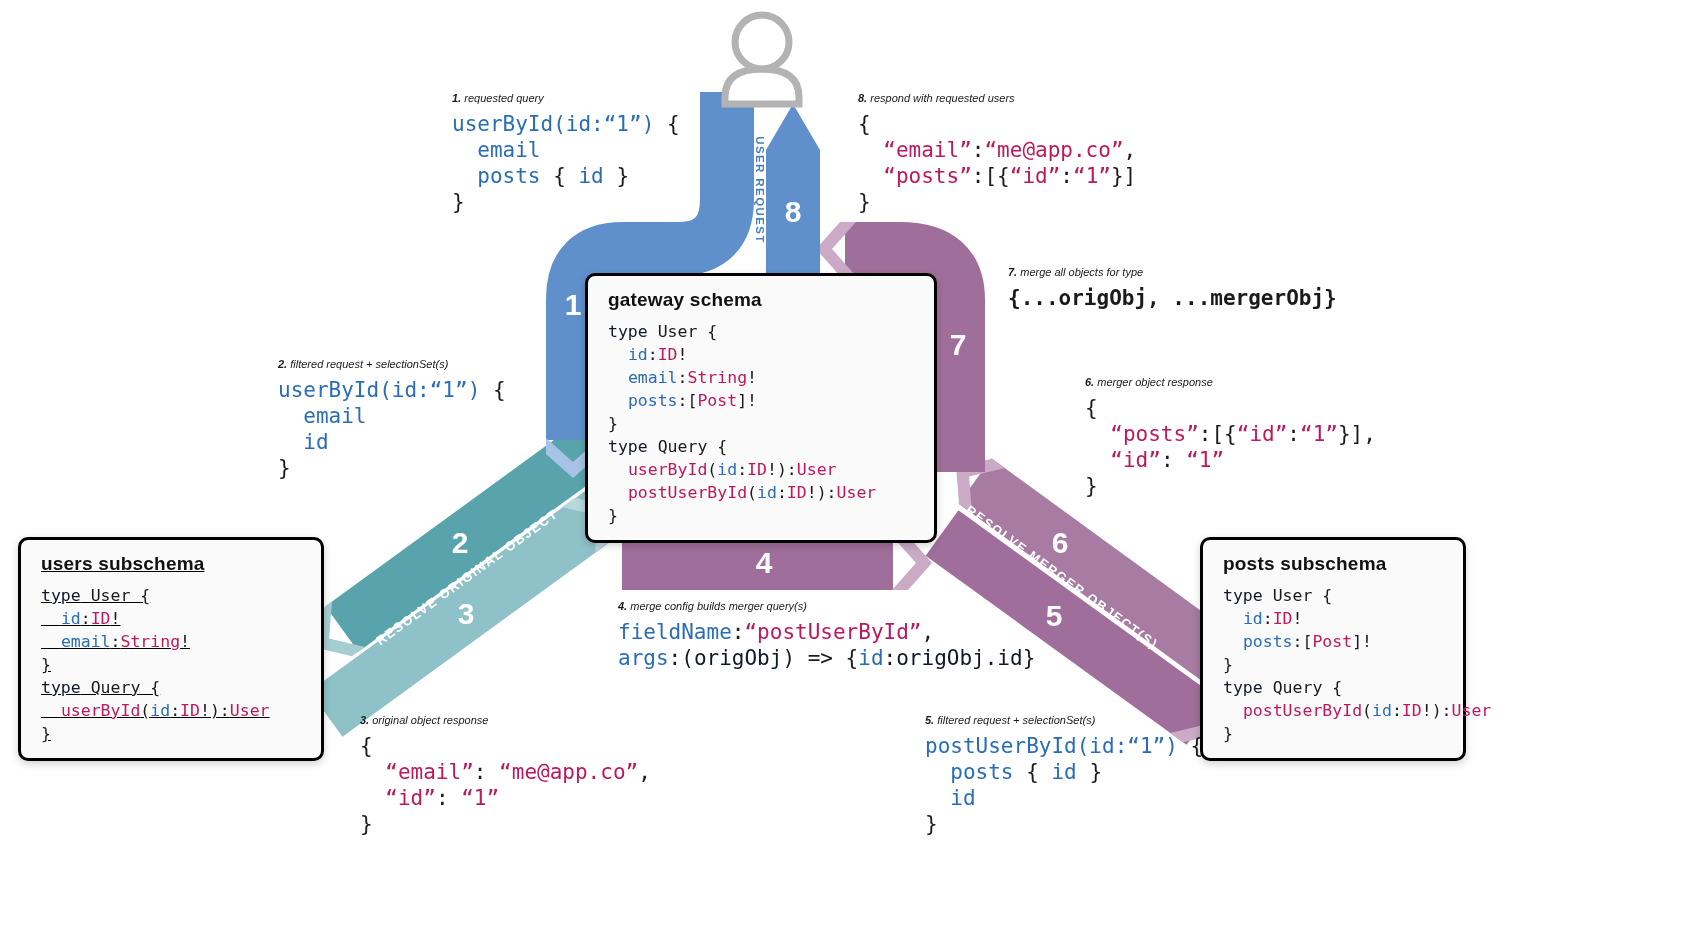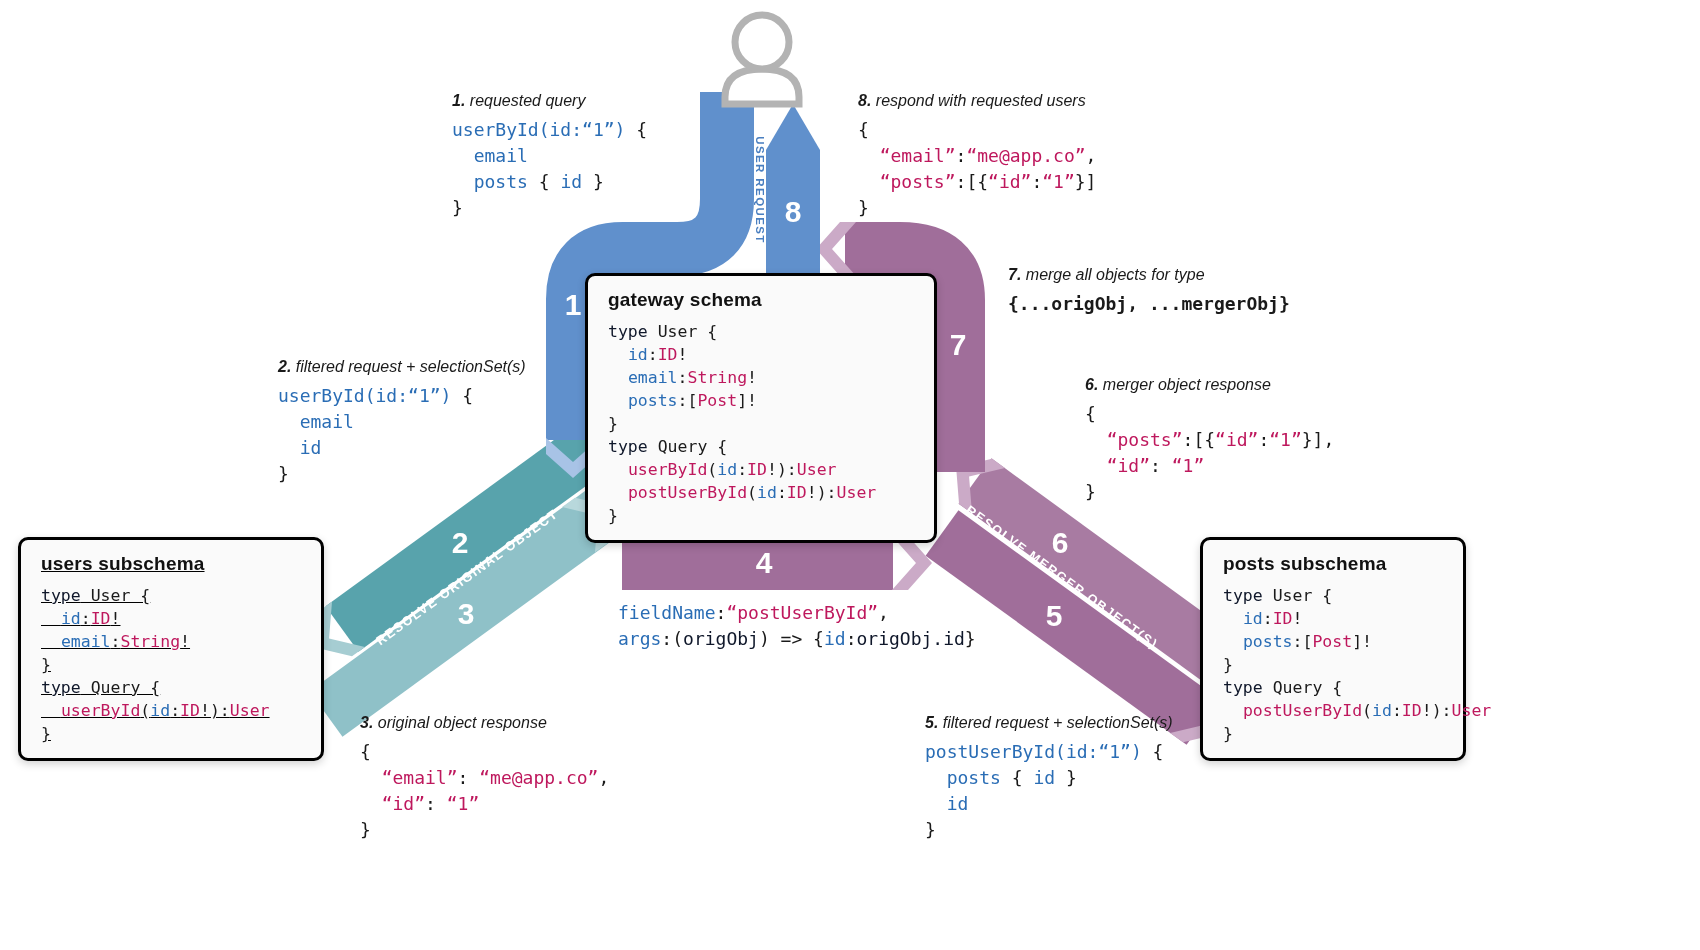--- a/index.html
+++ b/index.html
@@ -24,25 +24,25 @@
     font-family:"DejaVu Sans Mono", monospace;
     font-size:16.5px; line-height:23px; white-space:pre; color:#1a1a1a;
   }
   .code-line { white-space:pre; }
   .c-k { color:#1a1a1a; }
   .c-b { color:#2a6db5; }
   .c-g { color:#be185d; }
   .c-r { color:#0f172a; }
 
   .annotation { position:absolute; z-index:2; }
-  .ann-header { font-style:italic; font-size:16px; color:#1a1a1a; margin-bottom:7px; white-space:nowrap; }
+  .ann-header { font-style:italic; font-size:11px; color:#1a1a1a; margin-bottom:7px; white-space:nowrap; }
   .ann-num { font-weight:bold; }
   .ann-code {
     font-family:"DejaVu Sans Mono", monospace;
-    font-size:18px; line-height:26px; white-space:pre; color:#1a1a1a;
+    font-size:21px; line-height:26px; white-space:pre; color:#1a1a1a;
   }
   .ann-code.bold { font-weight:bold; }
 
   .band-number {
     position:absolute; z-index:4; color:#ffffff; font-weight:bold; font-size:30px;
     transform:translate(-50%,-50%); text-align:center; line-height:1;
   }
   .band-label {
     position:absolute; z-index:4; color:#ffffff; font-weight:bold; font-size:13px;
     letter-spacing:1.6px; white-space:nowrap;
@@ -140,20 +140,21 @@
     <div class="ann-header"><span class="ann-num">2.</span> <span>filtered request + selectionSet(s)</span></div>
     <div class="ann-code"><div class="code-line"><span class="c-b">userById(id:“1”)</span><span class="c-k"> {</span></div><div class="code-line"><span class="c-k">  </span><span class="c-b">email</span></div><div class="code-line"><span class="c-k">  </span><span class="c-b">id</span></div><div class="code-line"><span class="c-k">}</span></div></div>
   </div>
 
   <div class="annotation" style="left:360px; top:714px;">
     <div class="ann-header"><span class="ann-num">3.</span> <span>original object response</span></div>
     <div class="ann-code"><div class="code-line"><span class="c-k">{</span></div><div class="code-line"><span class="c-k">  </span><span class="c-g">“email”</span><span class="c-k">: </span><span class="c-g">“me@app.co”</span><span class="c-k">,</span></div><div class="code-line"><span class="c-k">  </span><span class="c-g">“id”</span><span class="c-k">: </span><span class="c-g">“1”</span></div><div class="code-line"><span class="c-k">}</span></div></div>
   </div>
 
   <div class="annotation" style="left:618px; top:600px;">
+    <div class="ann-header"><span class="ann-num">4.</span> <span>merge config builds merger query(s)</span></div>
     <div class="ann-code"><div class="code-line"><span class="c-b">fieldName</span><span class="c-k">:</span><span class="c-g">“postUserById”</span><span class="c-k">,</span></div><div class="code-line"><span class="c-b">args</span><span class="c-k">:(</span><span class="c-r">origObj</span><span class="c-k">) =&gt; {</span><span class="c-b">id</span><span class="c-k">:</span><span class="c-r">origObj.id</span><span class="c-k">}</span></div></div>
   </div>
 
   <div class="annotation" style="left:925px; top:714px;">
     <div class="ann-header"><span class="ann-num">5.</span> <span>filtered request + selectionSet(s)</span></div>
     <div class="ann-code"><div class="code-line"><span class="c-b">postUserById(id:“1”)</span><span class="c-k"> {</span></div><div class="code-line"><span class="c-k">  </span><span class="c-b">posts</span><span class="c-k"> { </span><span class="c-b">id</span><span class="c-k"> }</span></div><div class="code-line"><span class="c-k">  </span><span class="c-b">id</span></div><div class="code-line"><span class="c-k">}</span></div></div>
   </div>
 
   <div class="annotation" style="left:1085px; top:376px;">
     <div class="ann-header"><span class="ann-num">6.</span> <span>merger object response</span></div>

